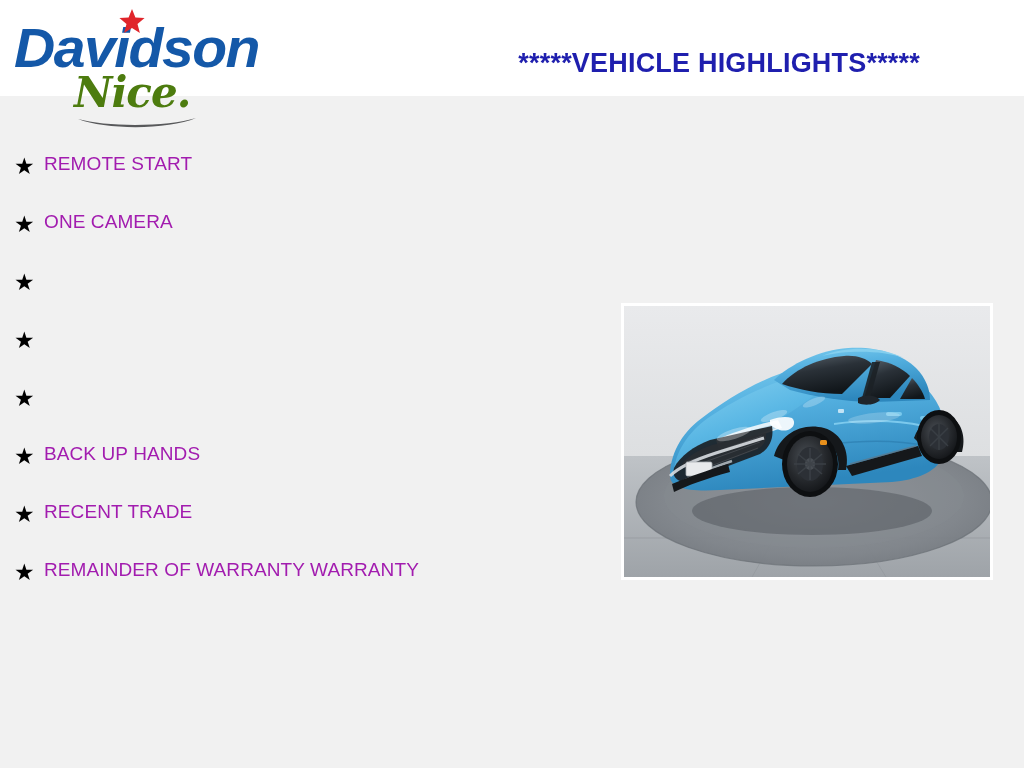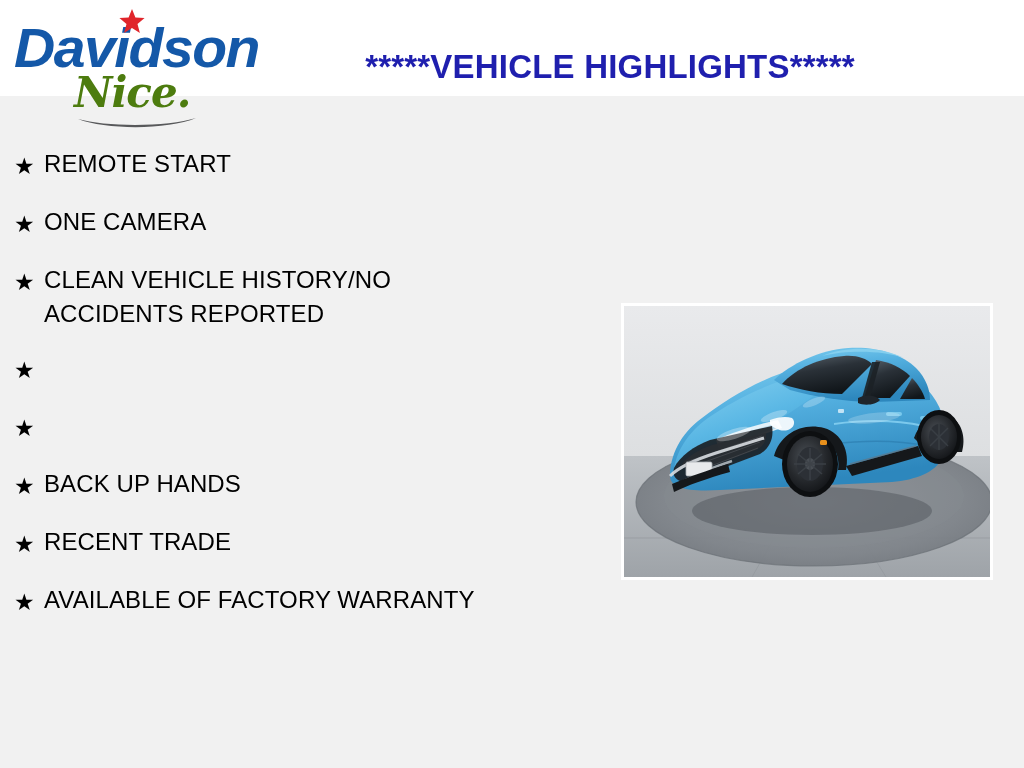--- a/index.html
+++ b/index.html
@@ -83,24 +83,24 @@
     height: 12px;
   }
   .logo-swoosh svg { display: block; }
 
   
   .vh-title {
     position: absolute;
     left: 300px;
     top: 48px;
     width: 620px;
-    text-align: center;
+    text-align: right;
     font-family: "Liberation Sans", sans-serif;
     font-weight: bold;
-    font-size: 33px;
+    font-size: 27px;
     letter-spacing: 0.2px;
     color: #1f1fae;
     white-space: nowrap;
   }
 
   
   .highlights {
     position: absolute;
     left: 0px;
     top: 133px;
@@ -117,23 +117,23 @@
     flex: 0 0 auto;
     width: 30px;
     font-size: 23px;
     line-height: 38px;
     color: #000000;
     text-align: left;
   }
   .hl-text {
     flex: 1 1 auto;
     font-family: "Liberation Sans", sans-serif;
-    font-size: 24px;
+    font-size: 19px;
     line-height: 34px;
-    color: #000000;
+    color: #a21caf;
     letter-spacing: 0.1px;
     max-width: 470px;
   }
 
   
   .photo-frame {
     position: absolute;
     left: 621px;
     top: 303px;
     width: 372px;
@@ -186,21 +186,20 @@
       <div class="hl-text">REMOTE START</div>
     </div>
 
     <div class="hl-item">
       <div class="hl-star">★</div>
       <div class="hl-text">ONE CAMERA</div>
     </div>
 
     <div class="hl-item">
       <div class="hl-star">★</div>
-      <div class="hl-text">CLEAN VEHICLE HISTORY/NO ACCIDENTS REPORTED</div>
     </div>
 
     <div class="hl-item">
       <div class="hl-star">★</div>
     </div>
 
     <div class="hl-item">
       <div class="hl-star">★</div>
     </div>
 
@@ -209,21 +208,21 @@
       <div class="hl-text">BACK UP HANDS</div>
     </div>
 
     <div class="hl-item">
       <div class="hl-star">★</div>
       <div class="hl-text">RECENT TRADE</div>
     </div>
 
     <div class="hl-item">
       <div class="hl-star">★</div>
-      <div class="hl-text">AVAILABLE OF FACTORY WARRANTY</div>
+      <div class="hl-text">REMAINDER OF WARRANTY WARRANTY</div>
     </div>
 
   </div>
 
   <div class="photo-frame">
     <div class="photo-inner">
       <svg width="366" height="271" viewBox="0 0 366 271" aria-hidden="true">
         <defs>
           <linearGradient id="bodyGrad" x1="0" y1="0" x2="0.3" y2="1">
             <stop offset="0%" stop-color="#7ccdef"></stop>

